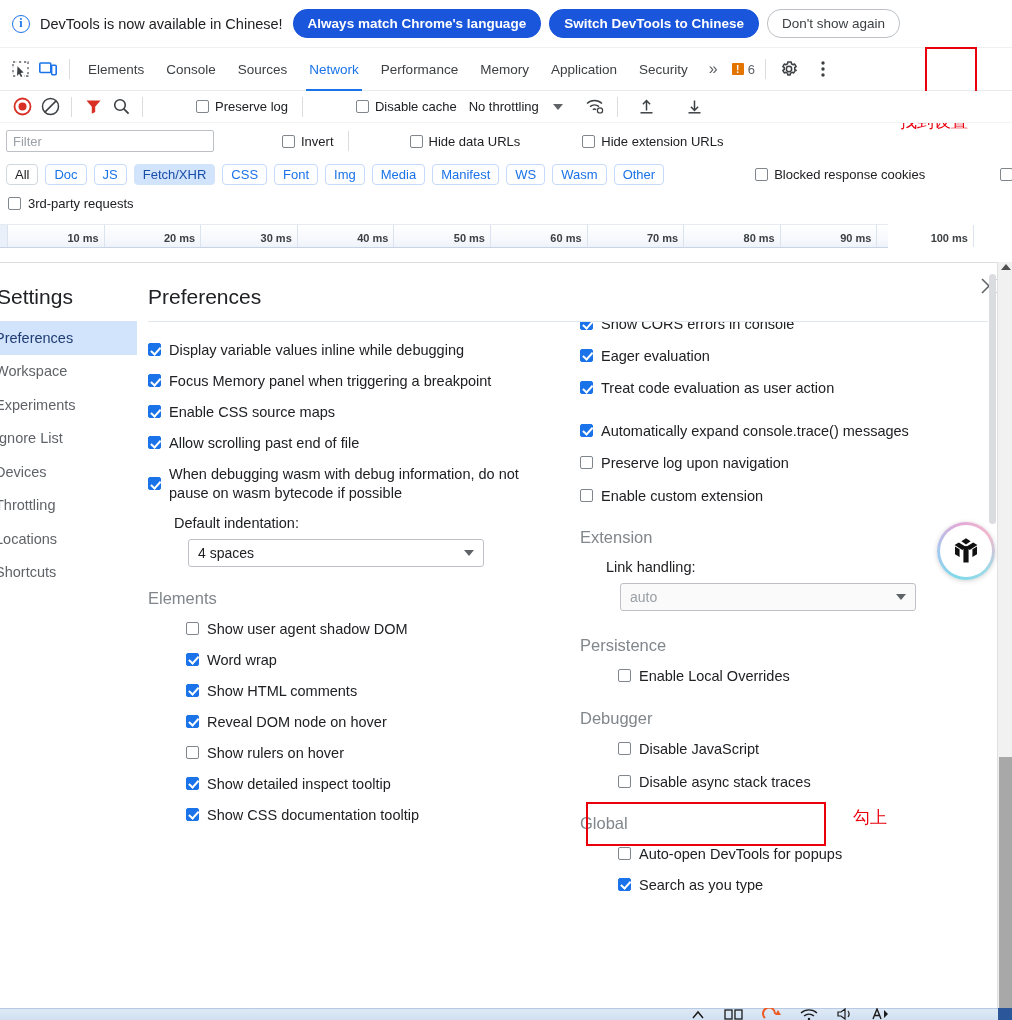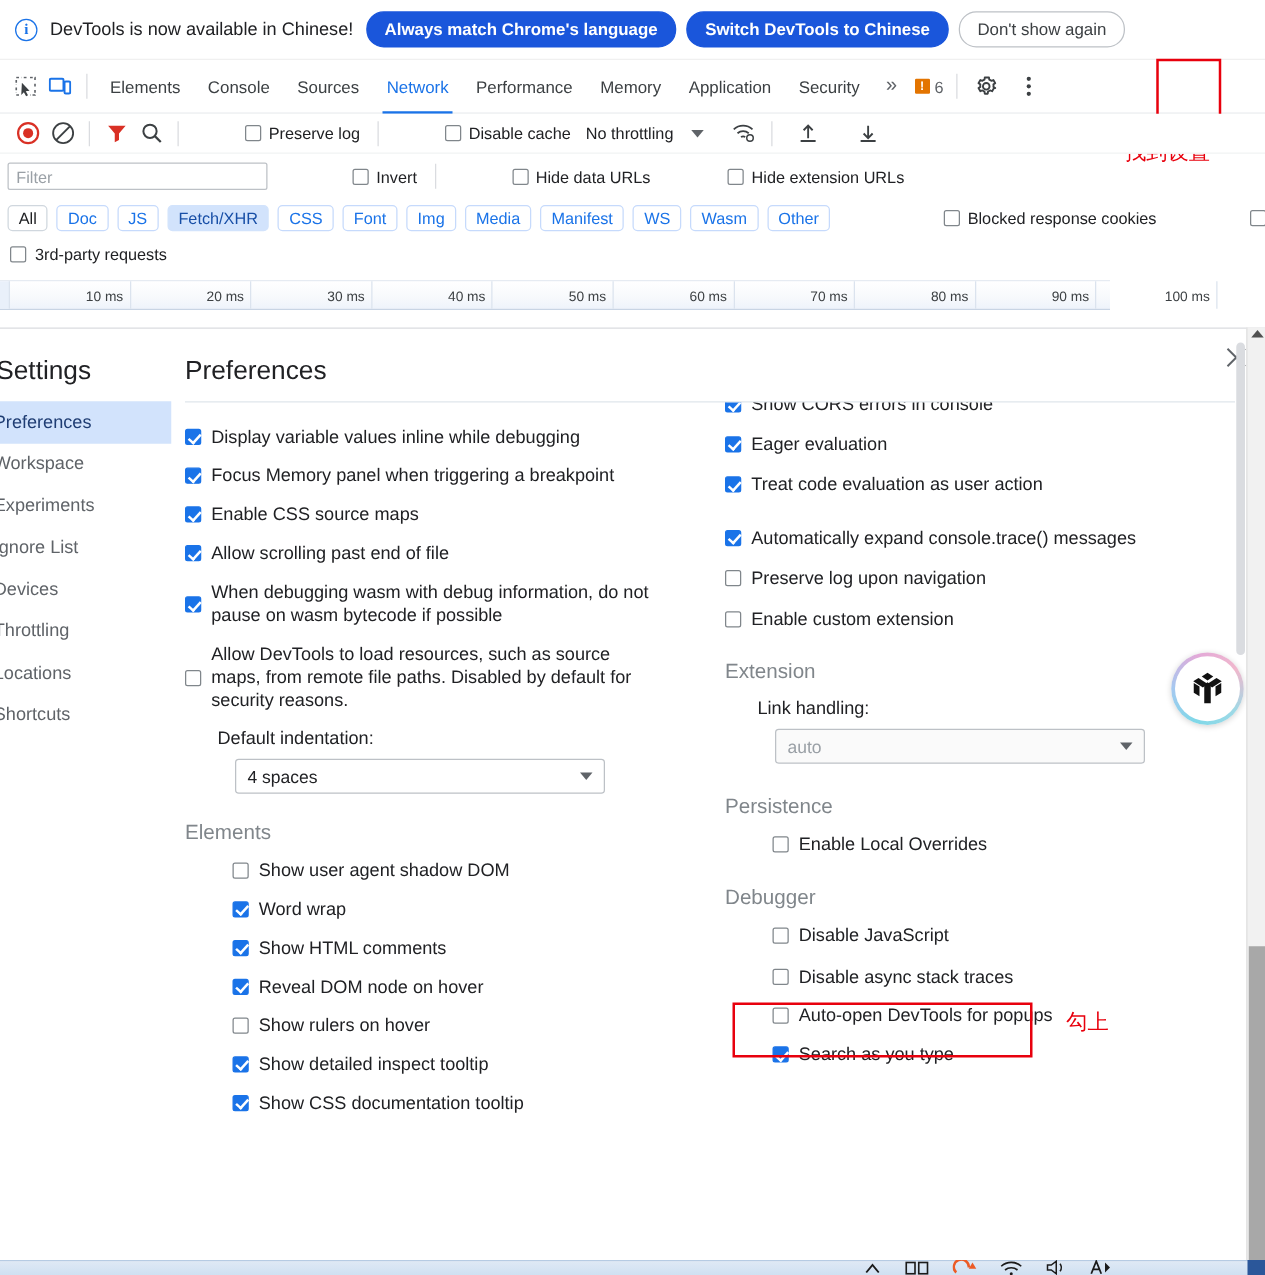--- a/index.html
+++ b/index.html
@@ -121,20 +121,21 @@
   .thirdparty-row {
     position: absolute; left: 8px; top: 196px; display: flex; align-items: center; gap: 7px;
   }
 
   
   .ruler {
     position: absolute; left: 0; top: 224px; width: 888px; height: 24px;
     background: linear-gradient(to bottom, #ffffff 0%, #f7f9fc 60%, #eef3fb 100%);
     border-top: 1px solid #e6ebf2; border-bottom: 1px solid #c8d4e4;
     display: flex;
+    font-weight: bold;
   }
   .ruler-cell {
     flex: none; width: 96.6px; border-right: 1px solid #dbe3ee;
     font-size: 11px; color: #3c4043; text-align: right; padding-right: 5px;
     display: flex; align-items: flex-end; justify-content: flex-end; padding-bottom: 3px;
   }
   .ruler-lead { width: 8px; flex: none; border-right: 1px solid #dbe3ee; background:#e9f0fa;}
   .ruler-shade { position:absolute; left:0; top:248px; width:1012px; height:14px; background:#fff;}
 
   
@@ -496,24 +497,20 @@
           <span class="opt-label">Enable CSS source maps</span>
         </label>
         <label class="opt">
           <span class="cb checked"></span>
           <span class="opt-label">Allow scrolling past end of file</span>
         </label>
         <label class="opt multiline" style="width:375px;">
           <span class="cb checked"></span>
           <span class="opt-label">When debugging wasm with debug information, do not pause on wasm bytecode if possible</span>
         </label>
-        <label class="opt multiline" style="width:382px; margin-top:4px;">
-          <span class="cb" style="margin-top:21px;"></span>
-          <span class="opt-label">Allow DevTools to load resources, such as source maps, from remote file paths. Disabled by default for security reasons.</span>
-        </label>
         <div class="sub-label" style="margin-left:26px; margin-top:10px;">Default indentation:</div>
         <div class="select-box">
           <span>4 spaces</span>
           <span class="sel-caret"></span>
         </div>
         <div class="group-head" style="margin-top:22px;">Elements</div>
         <div style="margin-left:38px;">
           <label class="opt">
             <span class="cb"></span>
             <span class="opt-label">Show user agent shadow DOM</span>
@@ -591,20 +588,21 @@
           <label class="opt" style="margin-top:8px; margin-bottom:15px;">
             <span class="cb"></span>
             <span class="opt-label">Disable JavaScript</span>
           </label>
           <label class="opt">
             <span class="cb"></span>
             <span class="opt-label">Disable async stack traces</span>
           </label>
         </div>
 
+        <div class="group-head" style="margin-top:22px;">Global</div>
         <div style="margin-left:38px;">
           <label class="opt">
             <span class="cb"></span>
             <span class="opt-label">Auto-open DevTools for popups</span>
           </label>
           <label class="opt">
             <span class="cb checked"></span>
             <span class="opt-label">Search as you type</span>
           </label>
         </div>

